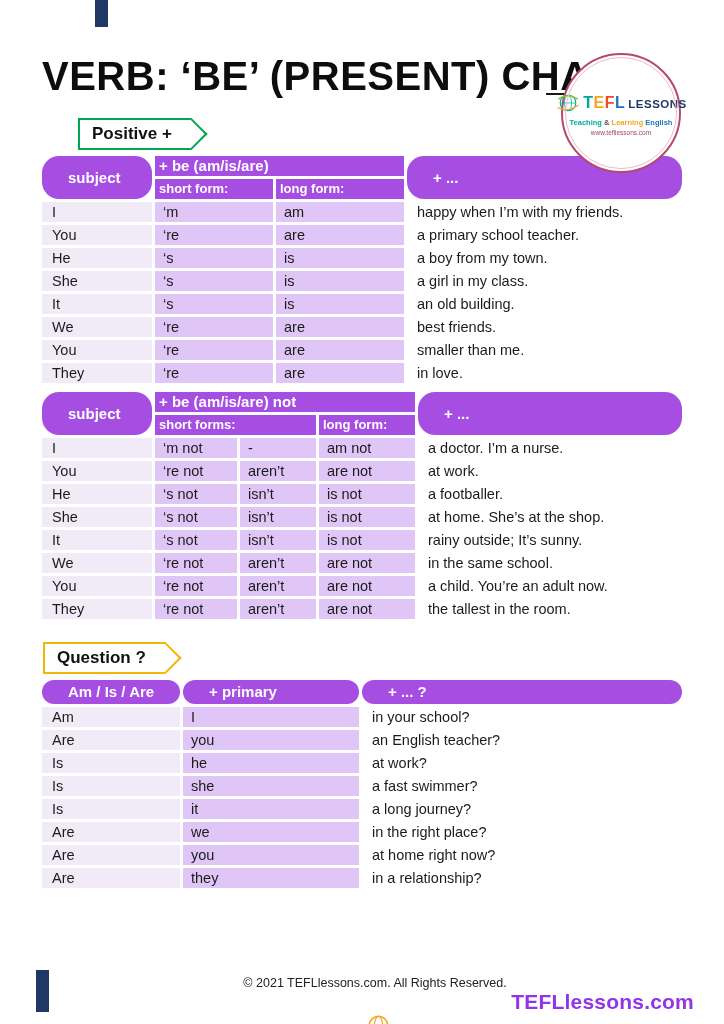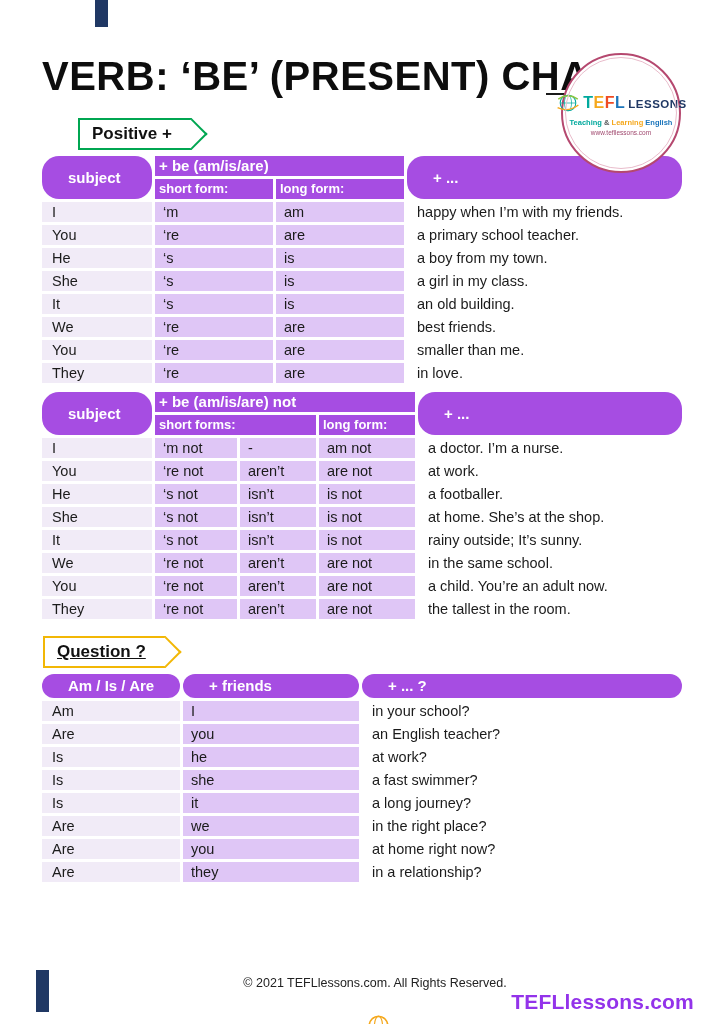--- a/index.html
+++ b/index.html
@@ -65,21 +65,21 @@
     content: ""; position: absolute; top: 50%; right: 0; width: 20px; height: 20px;
     transform: translate(50%, -50%) rotate(45deg);
     border-top: 2.5px solid var(--c, #888); border-right: 2.5px solid var(--c, #888);
     background: #fff;
   }
   .tag-green   { --c: var(--green, #00a651); }
   .tag-crimson { --c: var(--crimson, #cc1f5e); }
   .tag-yellow  { --c: var(--yellow, #f2b705); }
   .tag-row-1 { margin-top: 24px; margin-left: 36px; }
   .tag-row-2 { margin-top: 15px; }
-  .tag-row-3 { margin-top: 14px; text-decoration: underline; }
+  .tag-row-3 { margin-top: 20px; }
 
   
   table.gtable {
     border-collapse: separate; border-spacing: 3px; table-layout: fixed;
     width: 646px; margin: 3px 0 0 -3px;
   }
   .gtable th {
     background: var(--purple, #a64de2); color: #fff; font-weight: bold;
     font-size: 15px; line-height: 20px; padding: 0 8px; text-align: left;
   }
@@ -299,21 +299,21 @@
 
     <table class="gtable qtable">
       <colgroup>
           <col style="width:138px">
           <col style="width:176px">
           <col>
         </colgroup>
       <thead>
         <tr>
           <th class="left-h">Am / Is / Are</th>
-          <th class="left-h">+ friends</th>
+          <th class="left-h">+ primary</th>
           <th class="left-h">+ ... ?</th>
         </tr>
       </thead>
       <tbody>
         <tr>
             <td class="c-pale">Am</td>
             <td class="c-light">I</td>
             <td class="c-white">in your school?</td>
           </tr>
           <tr>

